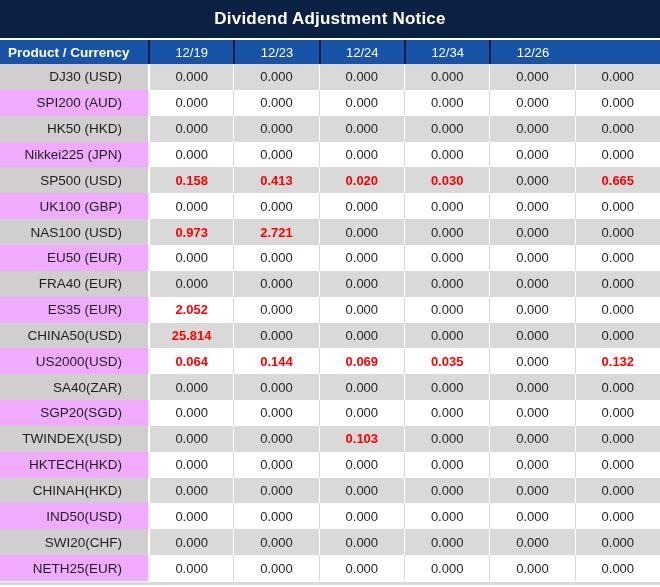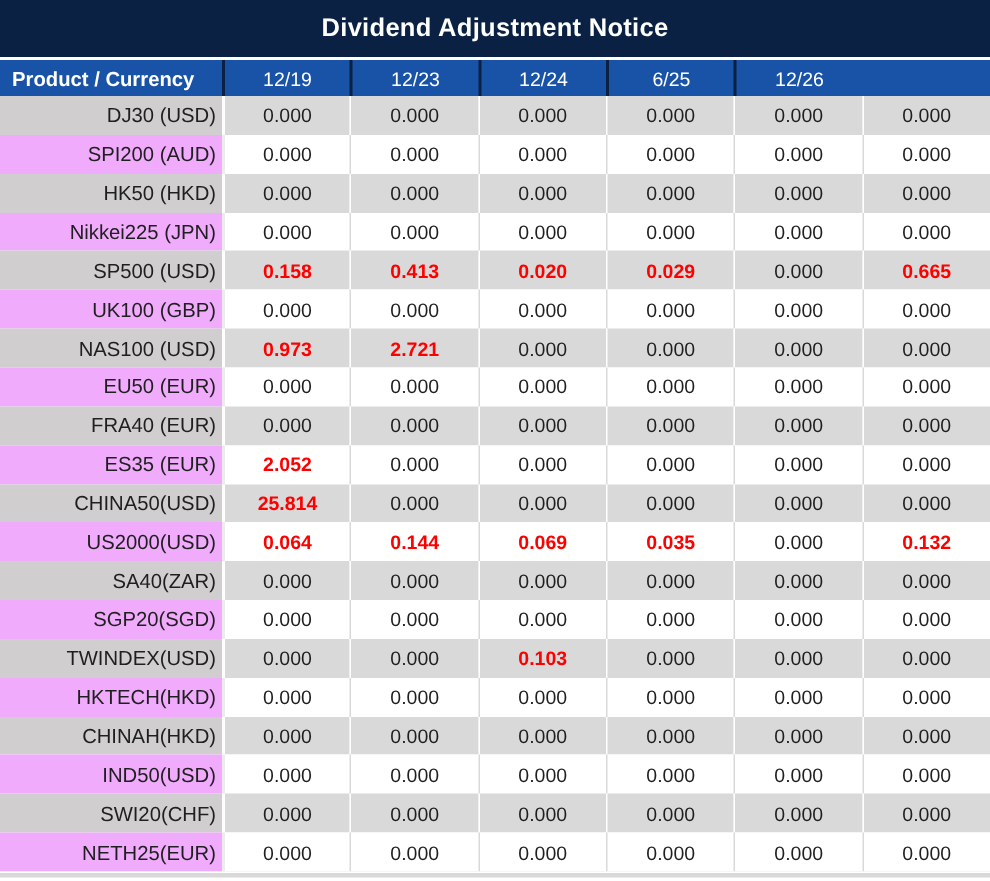--- a/index.html
+++ b/index.html
@@ -45,21 +45,21 @@
     padding-left: 8px; font-weight: bold; font-size: 13.5px;
   }
 
   .rows { height: 517px; flex: 0 0 517px; display: grid; grid-template-rows: repeat(20, 1fr); }
   .row { display: grid; grid-template-columns: 148px repeat(6, 1fr); }
   .row .cell {
     display: flex; align-items: center; justify-content: center;
     font-size: 13px; color: var(--text);
     overflow: hidden; white-space: nowrap;
   }
-  .row .label { justify-content: flex-end; padding-right: 4px; font-size: 13.5px; }
+  .row .label { justify-content: flex-end; padding-right: 26px; font-size: 13.5px; }
 
   .row.gray .label { background: var(--label-gray); }
   .row.gray .val   { background: var(--row-gray); border-left: 1px solid #ffffff; }
   .row.gray .val:nth-child(2) { border-left-width: 2px; }
 
   .row.white .label { background: #f0abfc; }
   .row.white .val   { background: #ffffff; border-left: 1px solid var(--sep-light); }
   .row.white .val:nth-child(2) { border-left-width: 2px; border-left-color: #ececec; }
 
   .cell.red { color: var(--red); font-weight: bold; }
@@ -74,21 +74,21 @@
 <body>
 
 <div class="sheet">
   <div class="title-bar">Dividend Adjustment Notice</div>
   <div class="gap"></div>
   <div class="header-row">
     <div class="h-product">Product / Currency</div>
     <div class="h-date">12/19</div>
     <div class="h-date">12/23</div>
     <div class="h-date">12/24</div>
-    <div class="h-date">6/25</div>
+    <div class="h-date">12/34</div>
     <div class="h-date">12/26</div>
   </div>
   <div class="rows" id="rows">
       <div class="row gray">
         <div class="cell label">DJ30 (USD)</div>
         <div class="cell val">0.000</div>
         <div class="cell val">0.000</div>
         <div class="cell val">0.000</div>
         <div class="cell val">0.000</div>
         <div class="cell val">0.000</div>
@@ -119,21 +119,21 @@
         <div class="cell val">0.000</div>
         <div class="cell val">0.000</div>
         <div class="cell val">0.000</div>
         <div class="cell val">0.000</div>
       </div>
       <div class="row gray">
         <div class="cell label">SP500 (USD)</div>
         <div class="cell val red">0.158</div>
         <div class="cell val red">0.413</div>
         <div class="cell val red">0.020</div>
-        <div class="cell val red">0.029</div>
+        <div class="cell val red">0.030</div>
         <div class="cell val">0.000</div>
         <div class="cell val red">0.665</div>
       </div>
       <div class="row white">
         <div class="cell label">UK100 (GBP)</div>
         <div class="cell val">0.000</div>
         <div class="cell val">0.000</div>
         <div class="cell val">0.000</div>
         <div class="cell val">0.000</div>
         <div class="cell val">0.000</div>

